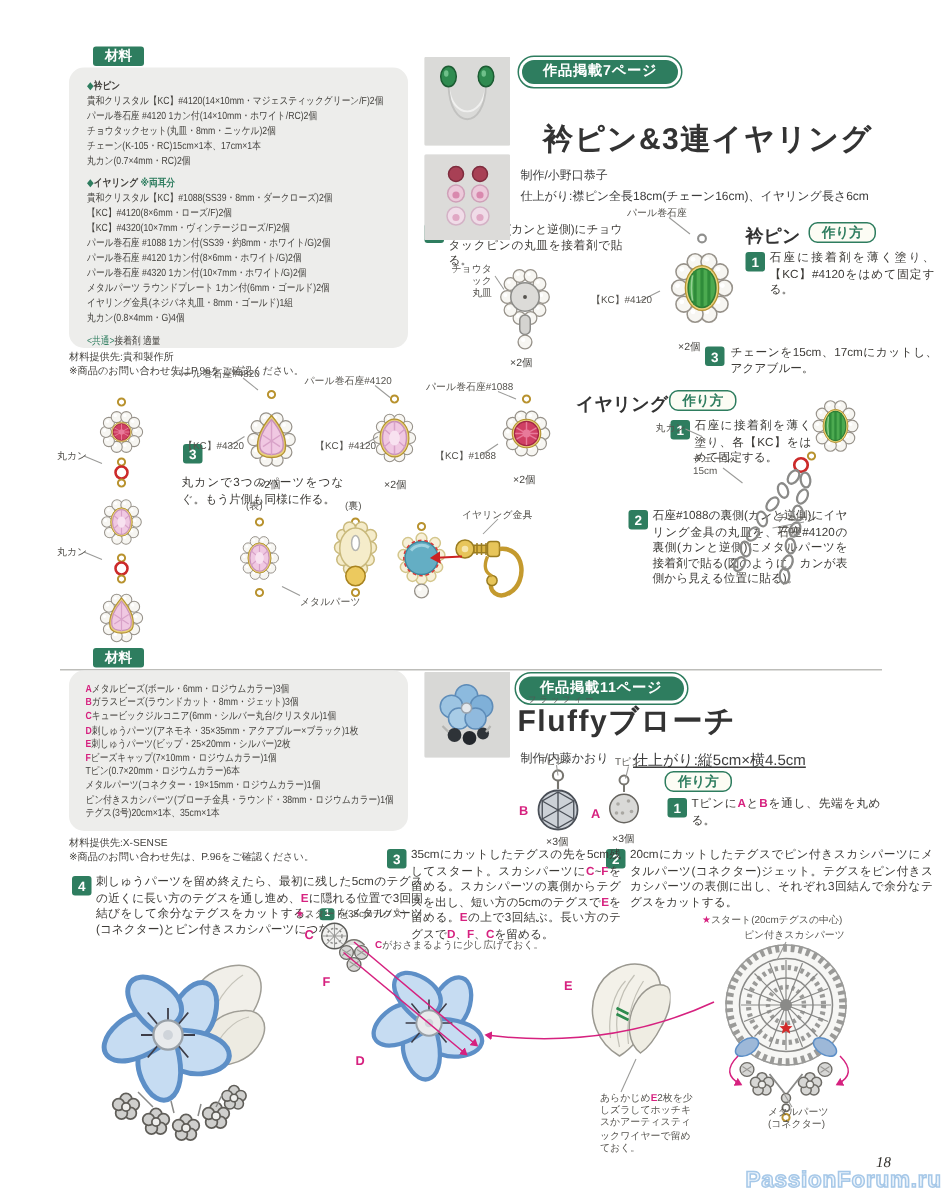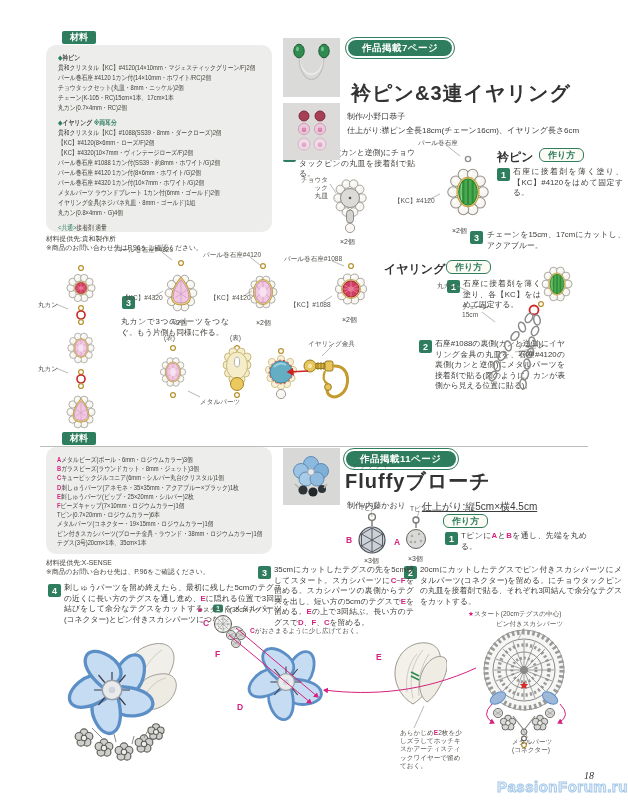--- a/index.html
+++ b/index.html
@@ -159,21 +159,21 @@
       <div class="mat-line">イヤリング金具(ネジバネ丸皿・8mm・ゴールド)1組</div>
       <div class="mat-line">丸カン(0.8×4mm・G)4個</div>
       <div style="height:5px"></div>
       <div class="mat-line"><span class="seg-g">&lt;共通&gt;</span><span>接着剤 適量</span></div>
     </div>
   </div>
   <div class="abs sup" style="left:46px;top:234px;">材料提供先:貴和製作所</div>
   <div class="abs sup" style="left:46px;top:243px;">※商品のお問い合わせ先はP.96をご確認ください。</div>
 
   <span class="abs page-badge" style="left:348px;top:40px;">作品掲載7ページ</span>
-  <div class="abs title" style="left:351px;top:82px;">衿ピン&amp;3連イヤリング</div>
+  <div class="abs title" style="left:362px;top:82px;">衿ピン&amp;3連イヤリング</div>
   <div class="abs" style="left:347px;top:111px;font-size:8px;">制作/小野口恭子</div>
   <div class="abs" style="left:347px;top:125px;font-size:8px;">仕上がり:襟ピン全長18cm(チェーン16cm)、イヤリング長さ6cm</div>
 
   <div class="abs step-sq" style="left:283px;top:149px;">2</div>
   <div class="abs step-txt" style="left:299px;top:148px;width:116px;">石座の裏側(カンと逆側)にチョウタックピンの丸皿を接着剤で貼る。</div>
 
   <div class="abs heading" style="left:497px;top:149px;">衿ピン</div>
   <span class="abs howto-badge" style="left:539px;top:148px;">作り方</span>
   <div class="abs step-sq" style="left:497px;top:168px;">1</div>
   <div class="abs step-txt" style="left:513px;top:167px;width:110px;">石座に接着剤を薄く塗り、【KC】#4120をはめて固定する。</div>
@@ -214,21 +214,21 @@
   <span class="abs page-badge" style="left:346px;top:451px;">作品掲載11ページ</span>
   <div class="abs" style="left:352px;top:463px;font-size:5.5px;letter-spacing:2px;color:#555;">フラッフィー</div>
   <div class="abs title" style="left:345px;top:470px;">Fluffyブローチ</div>
   <div class="abs" style="left:347px;top:500px;font-size:8px;">制作/内藤かおり</div>
   <div class="abs" style="left:422px;top:500px;font-size:10px;text-decoration:underline;">仕上がり:縦5cm×横4.5cm</div>
 
   <span class="abs howto-badge" style="left:443px;top:514px;">作り方</span>
   <div class="abs step-sq" style="left:445px;top:532px;">1</div>
   <div class="abs step-txt" style="left:461px;top:531px;width:126px;"><span>Tピンに</span><span class="seg-m">A</span><span>と</span><span class="seg-m">B</span><span>を通し、先端を丸める。</span></div>
   <div class="abs step-sq" style="left:404px;top:566px;">2</div>
-  <div class="abs step-txt" style="left:420px;top:565px;width:202px;"><span>20cmにカットしたテグスでピン付きスカシパーツにメタルパーツ(コネクター)を留める。にチョウタックピンの丸皿を接着剤で貼る、それぞれ3回結んで余分なテグスをカットする。</span></div>
+  <div class="abs step-txt" style="left:420px;top:565px;width:202px;"><span>20cmにカットしたテグスでピン付きスカシパーツにメタルパーツ(コネクター)ジェット。テグスをピン付きスカシパーツの表側に出し、それぞれ3回結んで余分なテグスをカットする。</span></div>
   <div class="abs step-sq" style="left:258px;top:566px;">3</div>
   <div class="abs step-txt" style="left:274px;top:565px;width:140px;"><span>35cmにカットしたテグスの先を5cm残してスタート。スカシパーツに</span><span class="seg-m">C</span><span>~</span><span class="seg-m">F</span><span>を留める。スカシパーツの裏側からテグスを出し、短い方の5cmのテグスで</span><span class="seg-m">E</span><span>を留める。</span><span class="seg-m">E</span><span>の上で3回結ぶ。長い方のテグスで</span><span class="seg-m">D</span><span>、</span><span class="seg-m">F</span><span>、</span><span class="seg-m">C</span><span>を留める。</span></div>
   <div class="abs step-sq" style="left:48px;top:584px;">4</div>
   <div class="abs step-txt" style="left:64px;top:583px;width:218px;"><span>刺しゅうパーツを留め終えたら、最初に残した5cmのテグスの近くに長い方のテグスを通し進め、</span><span class="seg-m">E</span><span>に隠れる位置で3回固結びをして余分なテグスをカットする。</span><span class="seg-box">1</span><span>をメタルパーツ(コネクター)とピン付きスカシパーツにつなぐ。</span></div>
 
   <div class="abs photo" style="left:283px;top:38px;width:57px;height:59px;">
     <svg width="57" height="59" viewBox="0 0 57 59">
       <rect width="57" height="59" fill="#dadad8"></rect>
       <path d="M16,19 C18,42 39,42 41,19" fill="none" stroke="#f0f0ef" stroke-width="1.3"></path>
       <path d="M16,19 C17,49 40,49 41,19" fill="none" stroke="#c2c2c0" stroke-width="1.3"></path>

